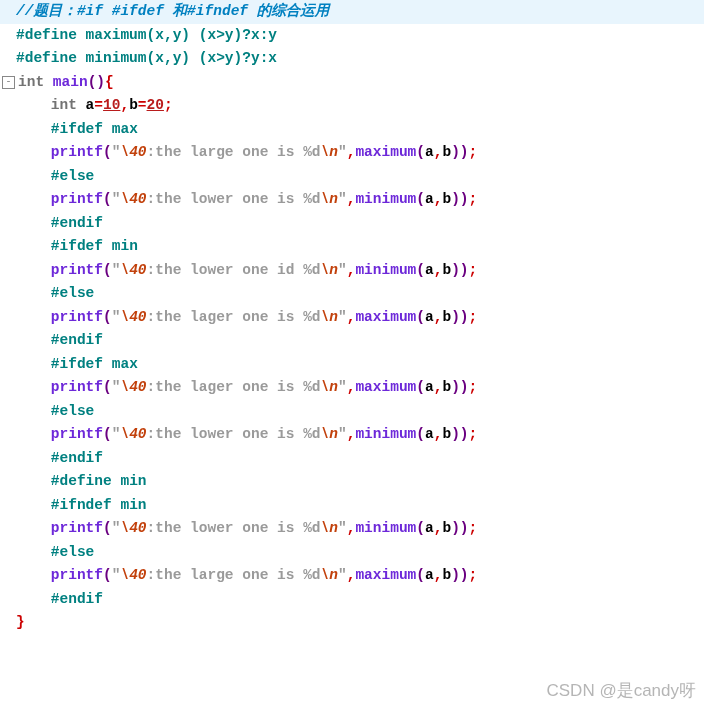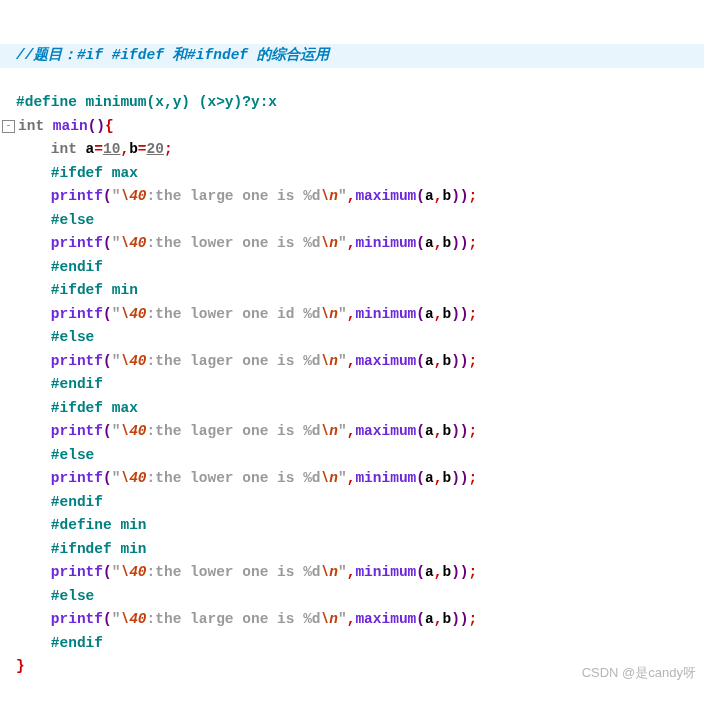--- a/index.html
+++ b/index.html
@@ -7,41 +7,40 @@
     padding: 0;
     font-family: Consolas, "Courier New", monospace;
     font-size: 14.5px;
     line-height: 23.5px;
     background: #fff;
     width: 704px;
     font-weight: bold;
   }
   .editor {
     padding: 0;
-    margin-top: 44px;
   }
   .line {
     white-space: pre;
     padding-left: 2px;
   }
   .line.highlight {
     background: #e8f5fd;
   }
   .comment { color: #0080c0; font-style: italic; }
   .preproc { color: #008080; }
   .kw { color: #737373; }
   .fn { color: #6d28d9; }
   .paren { color: #6a0080; }
   .brace { color: #cc0000; }
   .punct { color: #cc0000; }
   .comma { color: #cc0000; }
   .op { color: #cc0000; }
   .str { color: #9a9a9a; }
   .esc { color: #c2410c; font-weight: bold; font-style: italic; }
-  .num { color: #737373; text-decoration: underline; }
+  .num { color: #b91c1c; text-decoration: underline; }
   .ident { color: #000; }
   .fold {
     display: inline-block;
     width: 11px; height: 11px;
     border: 1px solid #888;
     background: #fff;
     color: #888;
     font-size: 10px;
     line-height: 9px;
     text-align: center;
@@ -51,33 +50,33 @@
     font-weight: normal;
   }
   .bar {
     display: inline-block;
     width: 14px;
     vertical-align: top;
   }
   .watermark {
     position: fixed;
     right: 8px;
-    bottom: 20px;
+    bottom: 2px;
     font-family: sans-serif;
-    font-size: 13px;
+    font-size: 17px;
     font-weight: normal;
     color: rgba(120,120,120,0.55);
   }
 </style>
 </head>
 <body>
 
 <div class="editor">
 <div class="line highlight"><span class="bar"> </span><span class="comment">//题目：#if #ifdef 和#ifndef 的综合运用</span></div>
-<div class="line"><span class="bar"> </span></div>
+<div class="line"><span class="bar"> </span><span class="preproc">#define maximum(x,y) (x&gt;y)?x:y</span></div>
 <div class="line"><span class="bar"> </span><span class="preproc">#define minimum(x,y) (x&gt;y)?y:x</span></div>
 <div class="line"><span class="fold">-</span><span class="kw">int</span><span class="fn"> main</span><span class="paren">(</span><span class="paren">)</span><span class="brace">{</span></div>
 <div class="line"><span class="bar"> </span>    <span class="kw">int</span><span class="ident"> a</span><span class="op">=</span><span class="num">10</span><span class="comma">,</span><span class="ident">b</span><span class="op">=</span><span class="num">20</span><span class="punct">;</span></div>
 <div class="line"><span class="bar"> </span>    <span class="preproc">#ifdef max</span></div>
 <div class="line"><span class="bar"> </span>    <span class="fn">printf</span><span class="paren">(</span><span class="str">"</span><span class="esc">\40</span><span class="str">:the large one is %d</span><span class="esc">\n</span><span class="str">"</span><span class="comma">,</span><span class="fn">maximum</span><span class="paren">(</span><span class="ident">a</span><span class="comma">,</span><span class="ident">b</span><span class="paren">)</span><span class="paren">)</span><span class="punct">;</span></div>
 <div class="line"><span class="bar"> </span>    <span class="preproc">#else</span></div>
 <div class="line"><span class="bar"> </span>    <span class="fn">printf</span><span class="paren">(</span><span class="str">"</span><span class="esc">\40</span><span class="str">:the lower one is %d</span><span class="esc">\n</span><span class="str">"</span><span class="comma">,</span><span class="fn">minimum</span><span class="paren">(</span><span class="ident">a</span><span class="comma">,</span><span class="ident">b</span><span class="paren">)</span><span class="paren">)</span><span class="punct">;</span></div>
 <div class="line"><span class="bar"> </span>    <span class="preproc">#endif</span></div>
 <div class="line"><span class="bar"> </span>    <span class="preproc">#ifdef min</span></div>
 <div class="line"><span class="bar"> </span>    <span class="fn">printf</span><span class="paren">(</span><span class="str">"</span><span class="esc">\40</span><span class="str">:the lower one id %d</span><span class="esc">\n</span><span class="str">"</span><span class="comma">,</span><span class="fn">minimum</span><span class="paren">(</span><span class="ident">a</span><span class="comma">,</span><span class="ident">b</span><span class="paren">)</span><span class="paren">)</span><span class="punct">;</span></div>

